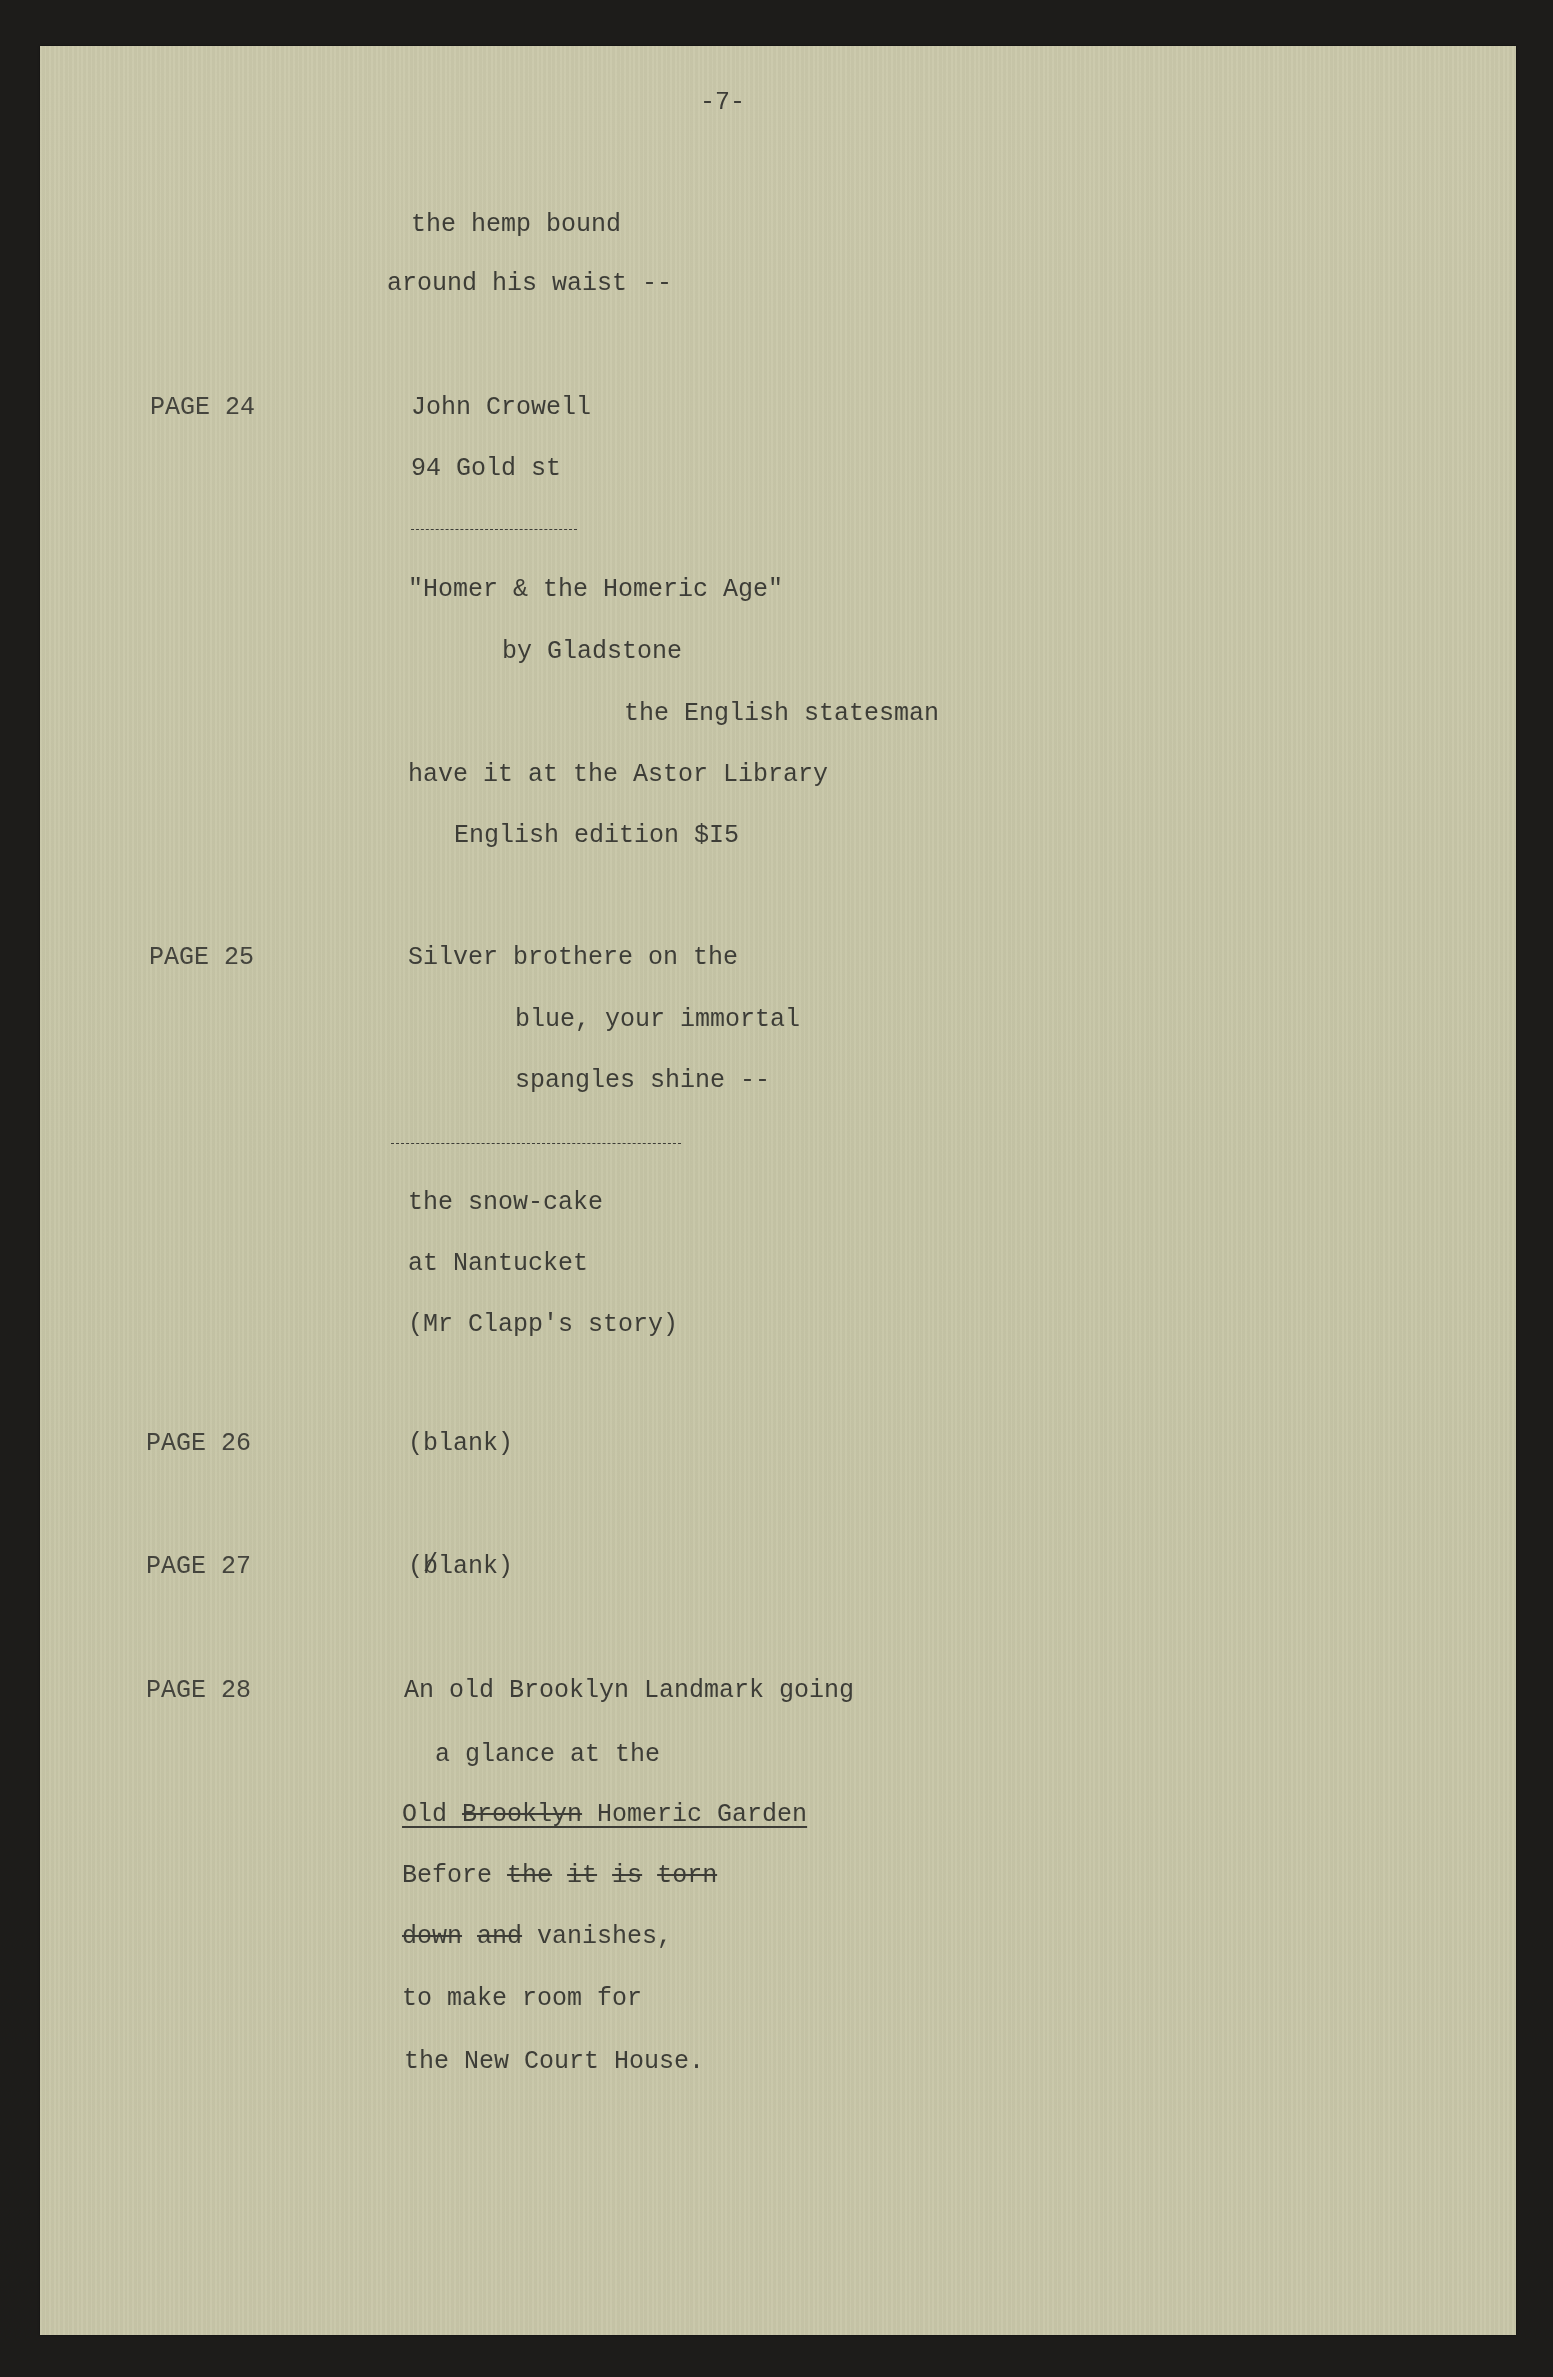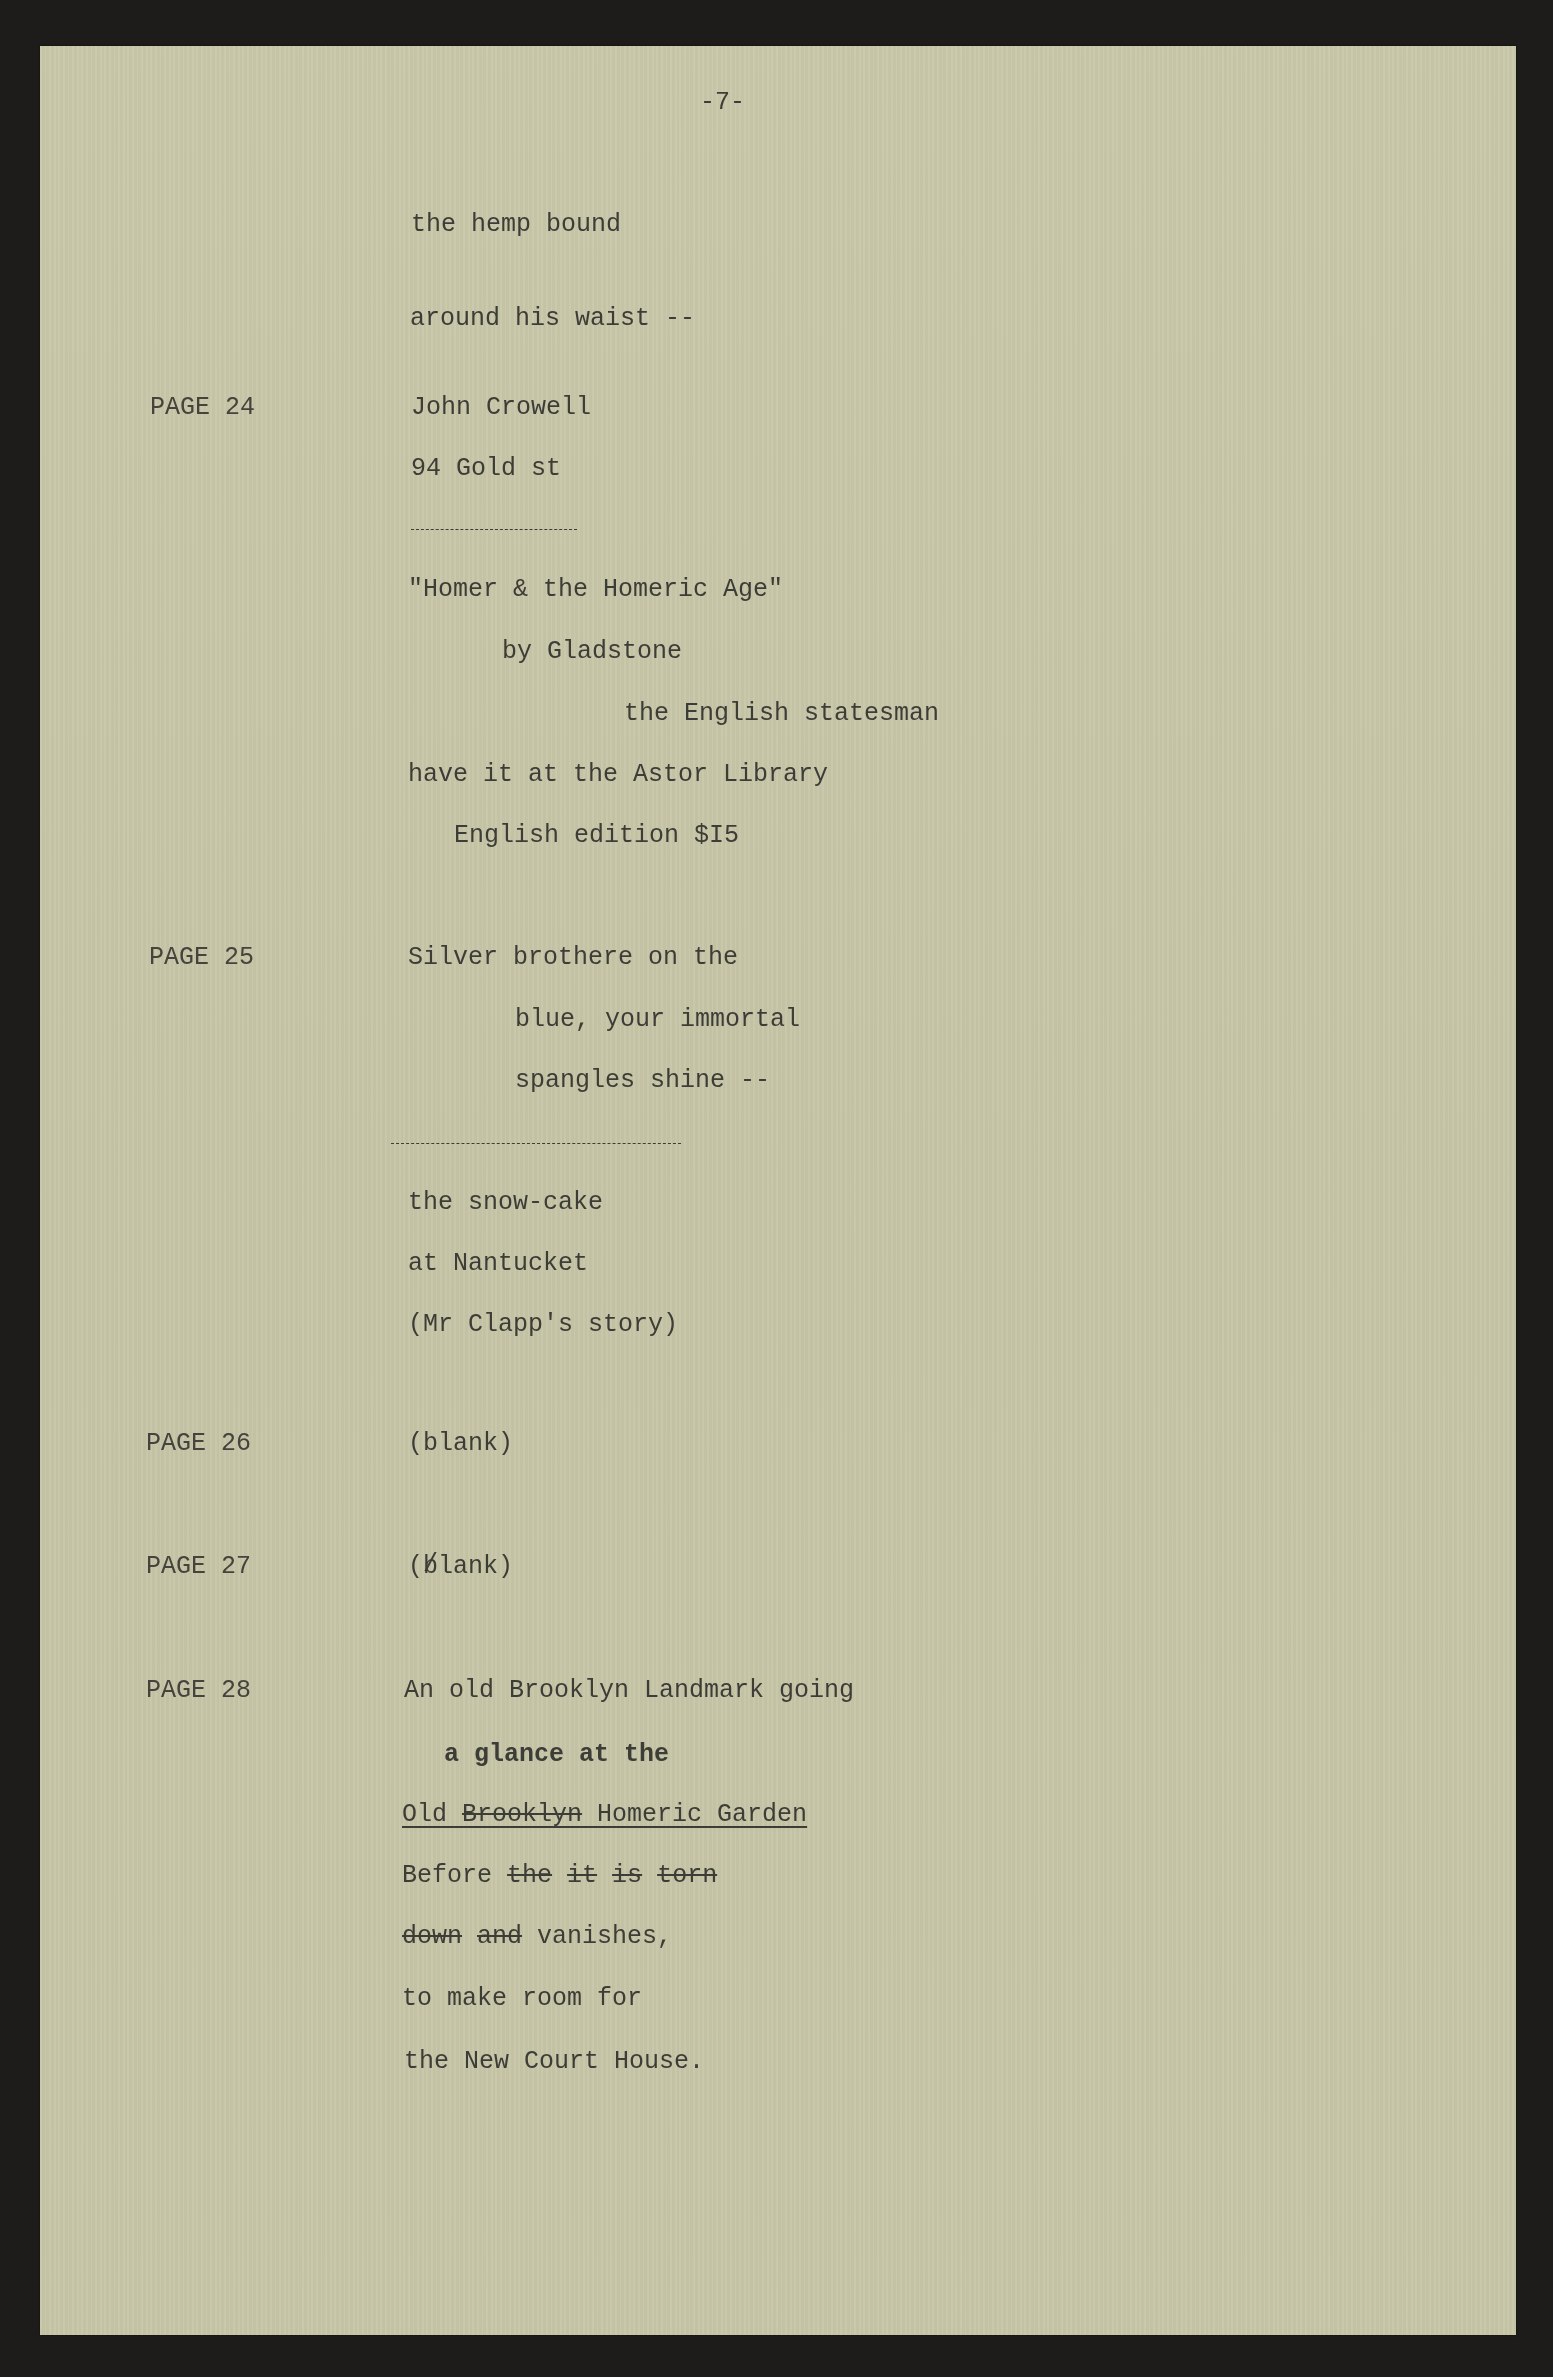--- a/index.html
+++ b/index.html
@@ -32,21 +32,21 @@
   .over .mark { position:absolute; left:0; top:0; }
 </style>
 </head>
 <body>
 
 <div class="paper"></div>
 
 <div class="t" style="left:700px; top:90px;">-7-</div>
 
 <div class="t" style="left:411px; top:212px;">the hemp bound</div>
-<div class="t" style="left:410px; top:271px;margin-top:35px;">around his waist --</div>
+<div class="t" style="left:387px; top:271px;">around his waist --</div>
 
 <div class="t label" style="left:150px; top:395px;">PAGE 24</div>
 <div class="t" style="left:411px; top:395px;">John Crowell</div>
 <div class="t" style="left:411px; top:456px;">94 Gold st</div>
 <div class="rule" style="left:411px; top:529px; width:166px;"></div>
 <div class="t" style="left:408px; top:577px;">"Homer &amp; the Homeric Age"</div>
 <div class="t" style="left:502px; top:639px;">by Gladstone</div>
 <div class="t" style="left:624px; top:701px;">the English statesman</div>
 <div class="t" style="left:408px; top:762px;">have it at the Astor Library</div>
 <div class="t" style="left:454px; top:823px;">English edition $I5</div>
@@ -61,21 +61,21 @@
 <div class="t" style="left:408px; top:1312px;">(Mr Clapp's story)</div>
 
 <div class="t label" style="left:146px; top:1431px;">PAGE 26</div>
 <div class="t" style="left:408px; top:1431px;">(blank)</div>
 
 <div class="t label" style="left:146px; top:1554px;">PAGE 27</div>
 <div class="t" style="left:408px; top:1554px;"><span>(</span><span class="over"><span>b</span><span class="mark">/</span></span><span>lank)</span></div>
 
 <div class="t label" style="left:146px; top:1678px;">PAGE 28</div>
 <div class="t" style="left:404px; top:1678px;">An old Brooklyn Landmark going</div>
-<div class="t" style="left:444px; top:1742px;font-weight:bold;">a glance at the</div>
+<div class="t" style="left:435px; top:1742px;">a glance at the</div>
 
 <div class="t" style="left:402px; top:1802px;"><span class="u">Old </span><span class="us">Brooklyn</span><span class="u"> Homeric Garden</span></div>
 
 <div class="t" style="left:402px; top:1863px;"><span>Before </span><span class="s">the</span> <span class="s">it</span> <span class="s">is</span> <span class="s">torn</span></div>
 
 <div class="t" style="left:402px; top:1924px;font-family:Liberation Mono, monospace;"><span class="s">down</span> <span class="s">and</span><span> vanishes,</span></div>
 
 <div class="t" style="left:402px; top:1986px;">to make room for</div>
 <div class="t" style="left:404px; top:2049px;">the New Court House.</div>
 

